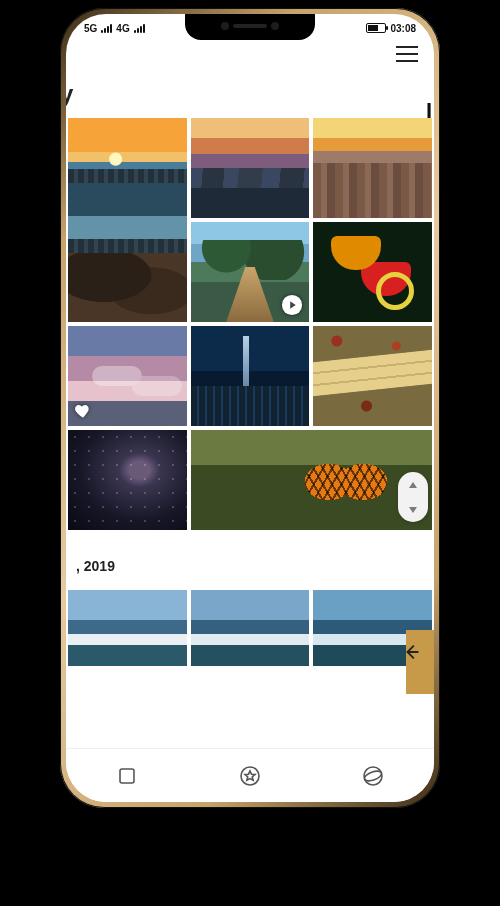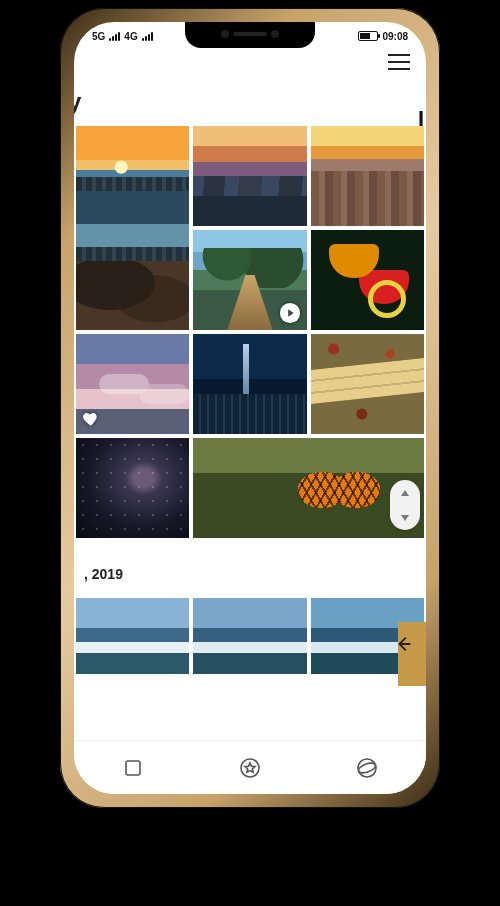--- a/index.html
+++ b/index.html
@@ -3,21 +3,21 @@
 <meta charset="utf-8">
 <style>
   * { margin: 0; padding: 0; box-sizing: border-box; }
   html, body { width: 500px; height: 906px; background: #000; overflow: hidden; font-family: -apple-system, Helvetica, Arial, sans-serif; }
   .phone {
     position: absolute;
     left: 60px; top: 8px;
     width: 380px; height: 800px;
     border-radius: 44px;
     background: linear-gradient(135deg,#3a2a15,#c7a36a 20%,#e6caa0 50%,#c7a36a 80%,#3a2a15);
-    padding: 14px;
+    padding: 6px;
     box-shadow: 0 0 0 1px #111 inset, 0 6px 30px rgba(0,0,0,.7);
   }
   .screen {
     position: relative;
     width: 100%; height: 100%;
     background: #fff;
     border-radius: 40px;
     overflow: hidden;
   }
   .notch {
@@ -203,21 +203,21 @@
             <span></span>
             <span></span>
             <span></span>
             <span></span>
           </span>
       </div>
       <div class="status-right">
         <span class="battery">
             <span class="fill"></span>
           </span>
-        <span>09:08</span>
+        <span>03:08</span>
       </div>
     </div>
 
     <div class="content">
       <div class="topbar">
         <div class="hamburger">
             <span></span>
             <span></span>
             <span></span>
           </div>

